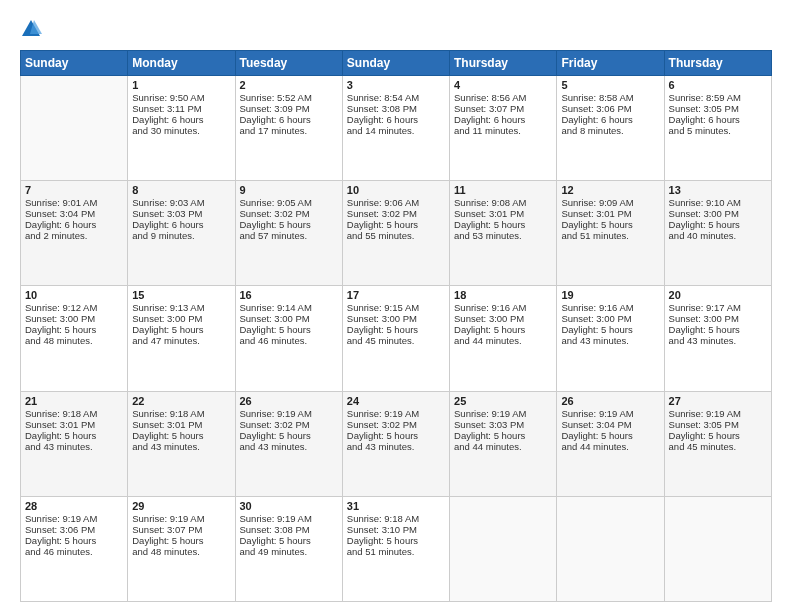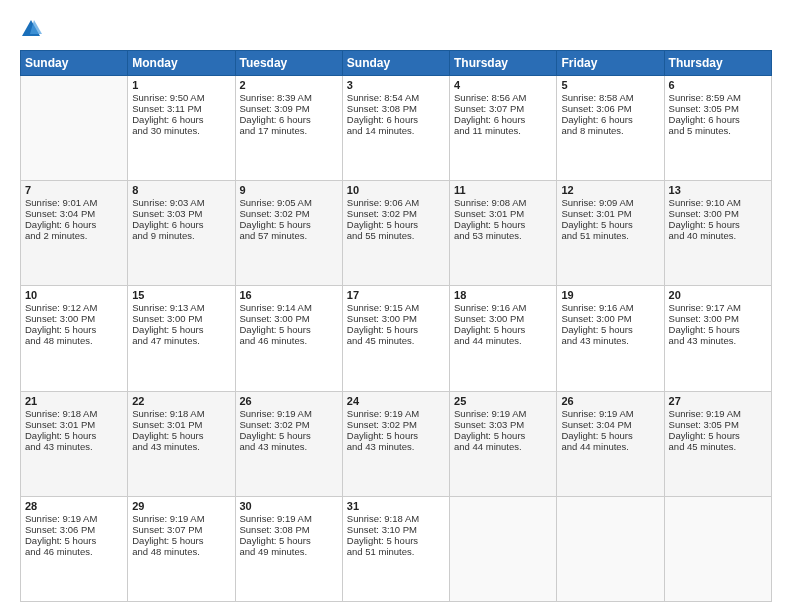--- a/index.html
+++ b/index.html
@@ -134,21 +134,21 @@
           <td class="empty-cell"></td>
           <td>
             <span class="day-number">1</span>
             <div>Sunrise: 9:50 AM</div>
             <div>Sunset: 3:11 PM</div>
             <div>Daylight: 6 hours</div>
             <div>and 30 minutes.</div>
           </td>
           <td>
             <span class="day-number">2</span>
-            <div>Sunrise: 8:39 AM</div>
+            <div>Sunrise: 5:52 AM</div>
             <div>Sunset: 3:09 PM</div>
             <div>Daylight: 6 hours</div>
             <div>and 17 minutes.</div>
           </td>
           <td>
             <span class="day-number">3</span>
             <div>Sunrise: 8:54 AM</div>
             <div>Sunset: 3:08 PM</div>
             <div>Daylight: 6 hours</div>
             <div>and 14 minutes.</div>

